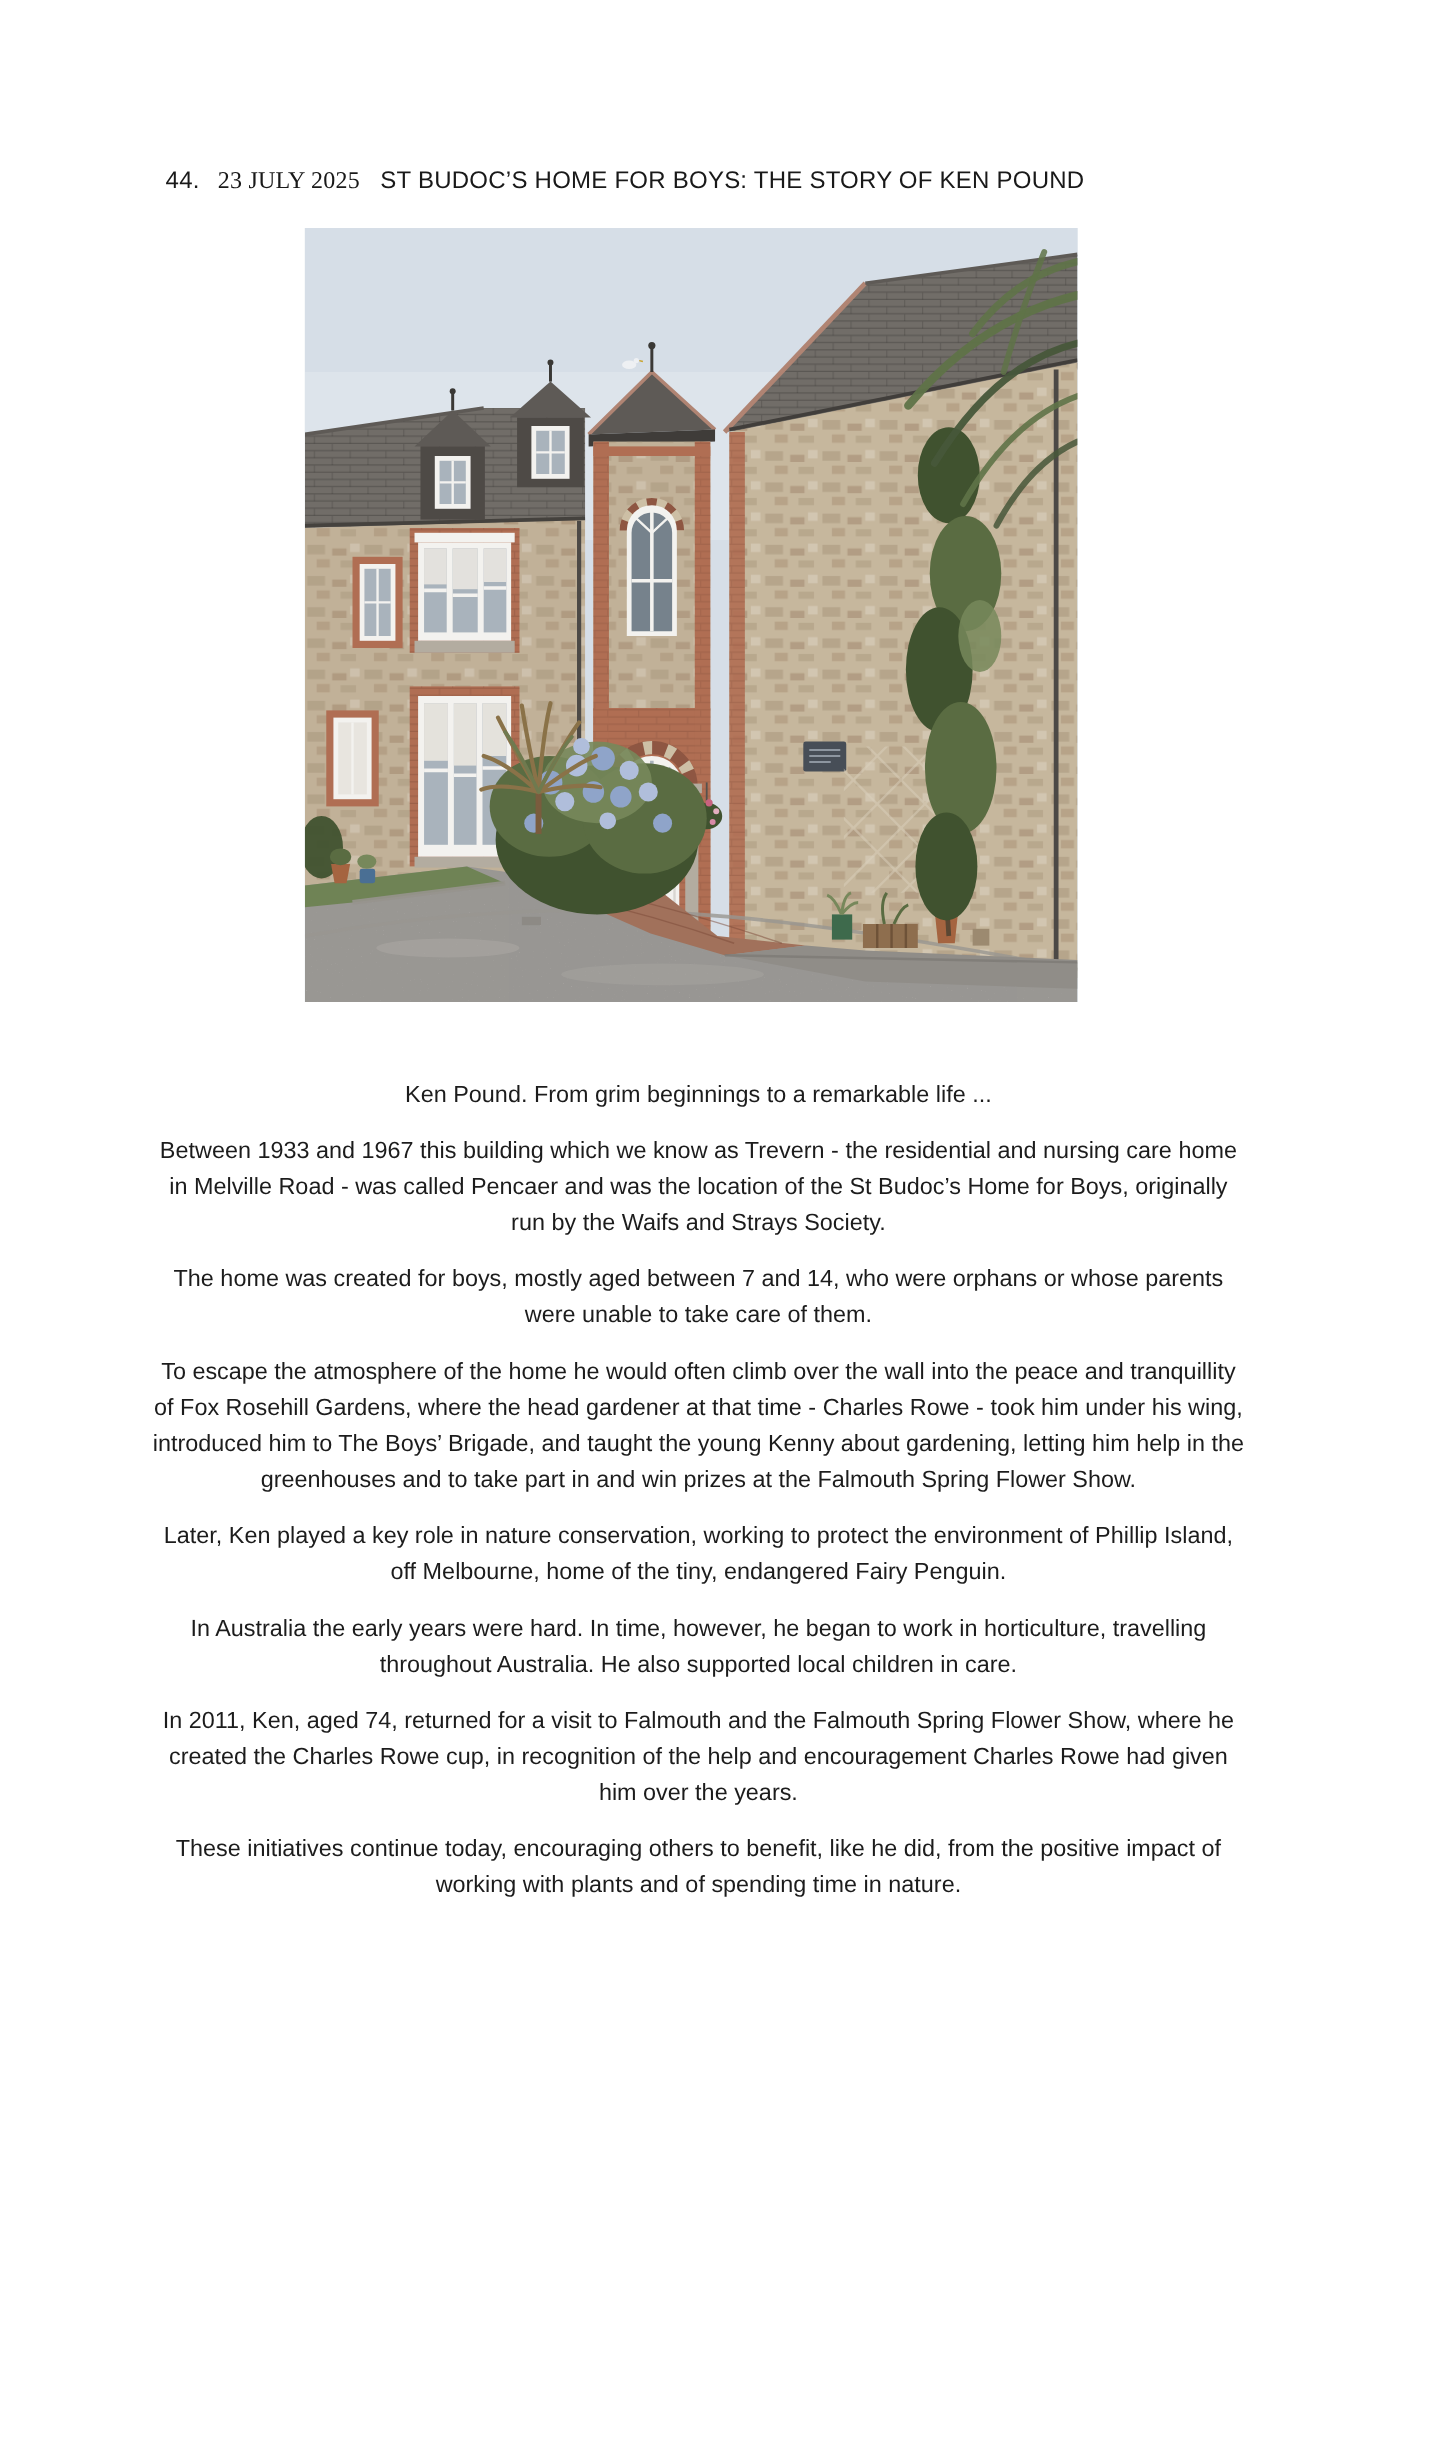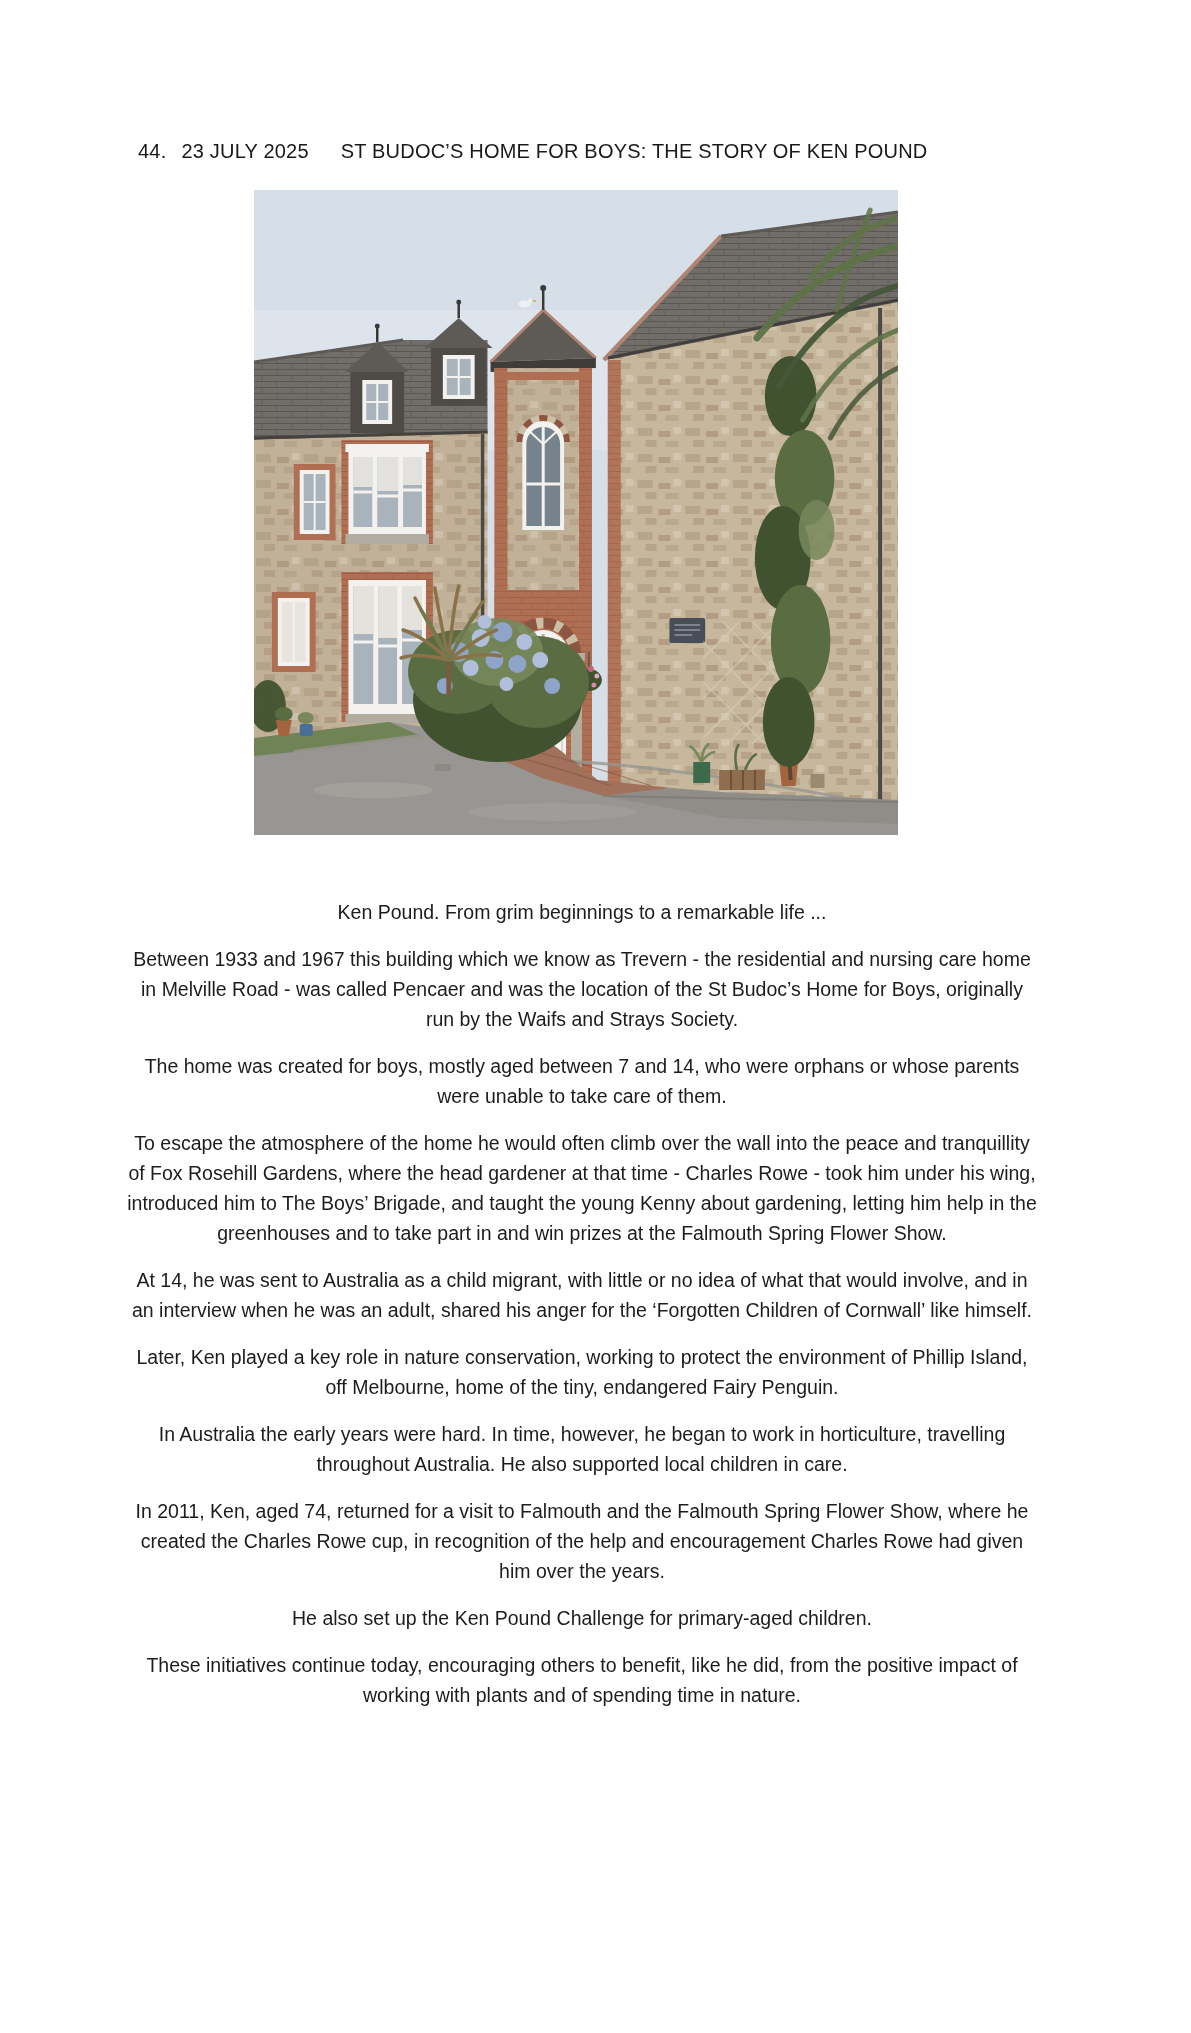--- a/index.html
+++ b/index.html
@@ -1,20 +1,20 @@
 <!DOCTYPE html>
 <html style="--sky: #d6dee7; --sky_light: #e3e9ee; --roof: #716d68; --roof_dark: #5e5a56; --roof_light: #7e7a75; --ridge: #b08473; --slate_hang: #4e4a46; --stone: #c1b198; --stone_dark: #a08f73; --stone_right: #c6b79d; --brick: #b06e53; --brick_dark: #8e5642; --white_paint: #f3f2ef; --glass: #a9b3bc; --glass_dark: #76828c; --curtain: #e8e5df; --granite: #b3aca0; --fascia: #3f3c39; --green: #5a6c42; --green_dark: #40522f; --green_light: #77885b; --hydrangea: #8fa4c9; --hydrangea_light: #b0bedb; --grass: #6f8355; --tarmac: #b7b4b0; --pave_dark: #908d88; --apron: #a1715b; --terracotta: #a56440; --pot_green: #3e6a4c; --wood: #8e6e4e; --plaque: #474e57; --gull: #eef0f3;"><head>
 <meta charset="utf-8">
 <style>
   html,body{margin:0;padding:0;background:#ffffff;}
   body{width:1191px;height:2033px;position:relative;font-family:"Liberation Sans",sans-serif;color:#1c1c1c;overflow:hidden;}
   .page{position:absolute;inset:0;background:#fff;}
   .doc-header{position:absolute;left:138px;top:139px;font-size:20px;line-height:24px;letter-spacing:.2px;white-space:nowrap;color:#191919;}
   .doc-header .num{margin-right:15px;}
-  .doc-header .date{margin-right:32px;}
+  .doc-header .date{margin-right:17px;font-family:Liberation Serif, serif;}
   .photo{position:absolute;left:254px;top:190px;width:644px;height:645px;margin:0;overflow:hidden;background:#d6dee7;}
   .photo svg{display:block;width:100%;height:100%;}
   .body-text{position:absolute;left:126px;top:897px;width:912px;font-size:19.5px;line-height:30px;color:#1c1c1c;text-align:center;}
   .body-text p{margin:0 0 17px 0;}
 </style>
 </head>
 <body>
 
 <div class="page">
 
@@ -295,21 +295,19 @@
         <path d="M620,20 Q600,70 586,120" stroke="#5f7348" stroke-width="5" opacity="0.85"></path>
       </g>
     </svg>
   </figure>
 
   <main class="body-text">
     <p>Ken Pound. From grim beginnings to a remarkable life ...</p>
     <p>Between 1933 and 1967 this building which we know as Trevern - the residential and nursing care home in Melville Road - was called Pencaer and was the location of the St Budoc’s Home for Boys, originally run by the Waifs and Strays Society.</p>
     <p>The home was created for boys, mostly aged between 7 and 14, who were orphans or whose parents were unable to take care of them.</p>
     <p>To escape the atmosphere of the home he would often climb over the wall into the peace and tranquillity of Fox Rosehill Gardens, where the head gardener at that time - Charles Rowe - took him under his wing, introduced him to The Boys’ Brigade, and taught the young Kenny about gardening, letting him help in the greenhouses and to take part in and win prizes at the Falmouth Spring Flower Show.</p>
-    <p>At 14, he was sent to Australia as a child migrant, with little or no idea of what that would involve, and in an interview when he was an adult, shared his anger for the ‘Forgotten Children of Cornwall’ like himself.</p>
     <p>Later, Ken played a key role in nature conservation, working to protect the environment of Phillip Island, off Melbourne, home of the tiny, endangered Fairy Penguin.</p>
     <p>In Australia the early years were hard. In time, however, he began to work in horticulture, travelling throughout Australia. He also supported local children in care.</p>
     <p>In 2011, Ken, aged 74, returned for a visit to Falmouth and the Falmouth Spring Flower Show, where he created the Charles Rowe cup, in recognition of the help and encouragement Charles Rowe had given him over the years.</p>
-    <p>He also set up the Ken Pound Challenge for primary-aged children.</p>
     <p>These initiatives continue today, encouraging others to benefit, like he did, from the positive impact of working with plants and of spending time in nature.</p>
   </main>
 
 </div>
 
 </body></html>

